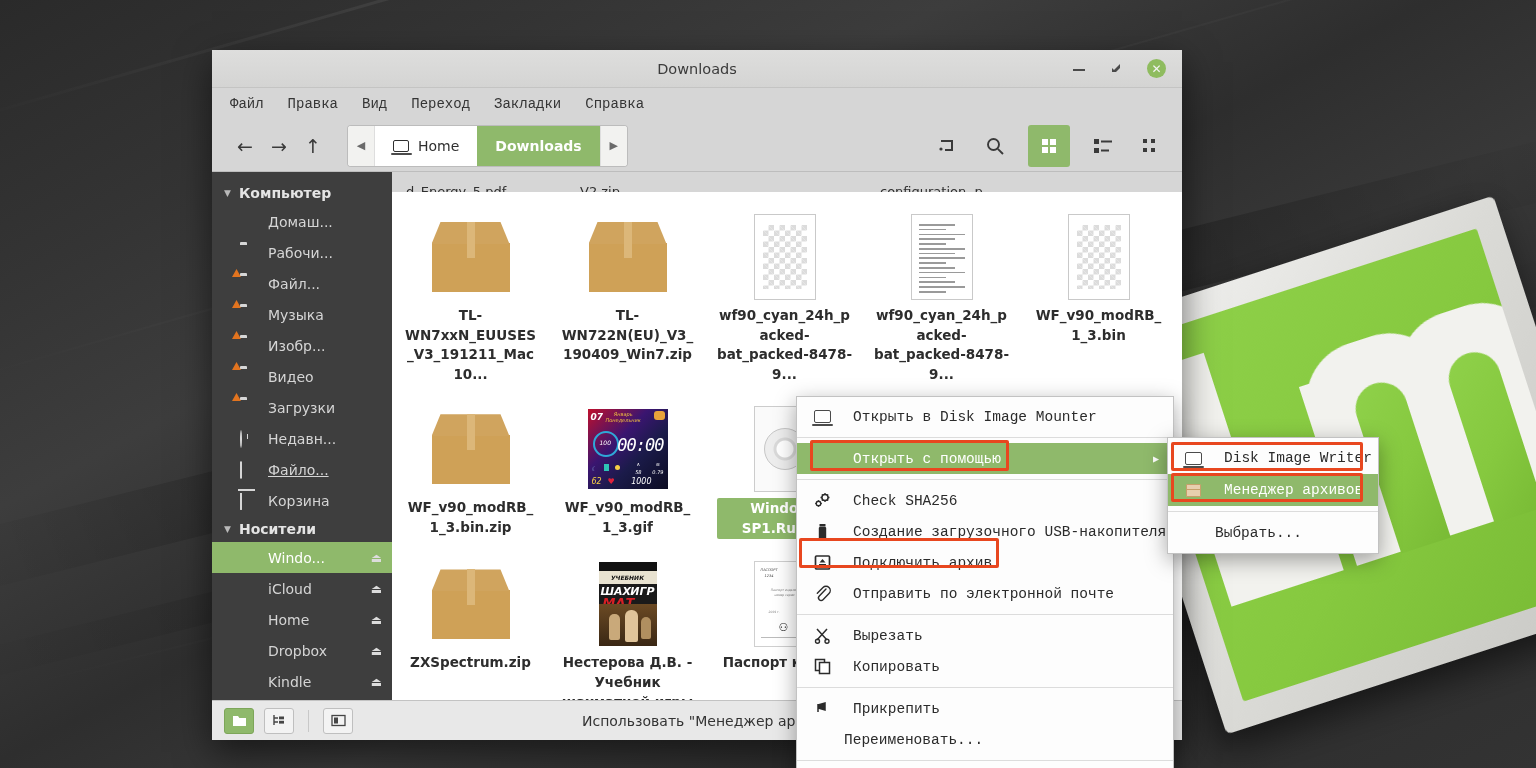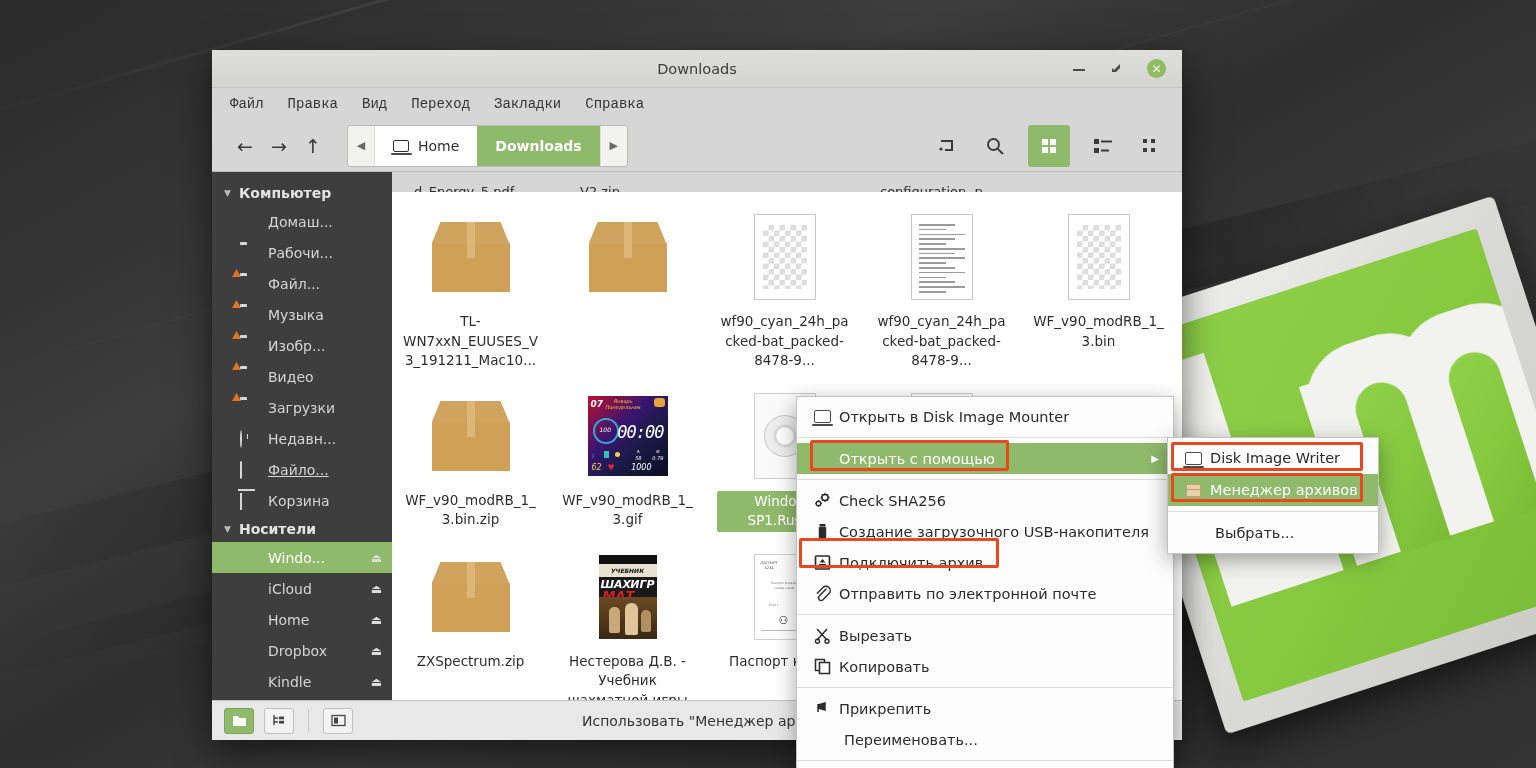--- a/index.html
+++ b/index.html
@@ -199,21 +199,21 @@
     padding:10px 0 0 0;
   }
   .frow { display:flex; }
   .fcell {
     width:157px; padding:6px 6px 2px;
     display:flex; flex-direction:column; align-items:center;
     font-size:13.5px; color:#2d2d2d; line-height:1.45; text-align:center;
     cursor:pointer;
   }
   .fcell .thumb { height:98px; display:flex; align-items:center; justify-content:center;font-style:italic; }
-  .fcell .fname { margin-top:6px; width:135px; word-break:break-word; }
+  .fcell .fname { width:135px; word-break:break-word;font-weight:bold; }
   .fcell.sel .fname { background:#8fb96b; color:#fff; border-radius:2px; padding:1px 3px; }
 
   
   .box-ico { width:78px; height:70px; position:relative; }
   .box-ico .lid {
     position:absolute; left:0; top:0; width:78px; height:22px;
     background:#d0a45e;
     clip-path:polygon(9px 0,69px 0,78px 22px,0 22px);
   }
   .box-ico .bdy {
@@ -292,23 +292,24 @@
     position:absolute; left:796px; top:396px; width:378px;
     background:#fdfdfd;
     border:1px solid #c2c2c2;
     box-shadow:0 6px 20px rgba(0,0,0,.35);
     padding:4px 0;
     z-index:50;
     font-size:14.5px;
     color:#2b2b2b;
   }
   .mi {
-    display:flex; align-items:center; gap:7px;
+    display:flex; align-items:center; gap:21px;
     padding:0 14px 0 16px; height:31px; cursor:pointer; position:relative;
     white-space:nowrap;
+    font-family:Liberation Mono, monospace;
   }
   .mi .micon { width:19px; height:19px; flex:0 0 19px; display:flex; align-items:center; justify-content:center; }
   .mi.hl { background:#8fb96b; color:#fff; }
   .mi .arrow { margin-left:auto; font-size:10px; }
   .msep { height:1px; background:#dcdcdc; margin:5px 0; }
   .mi.noicon { padding-left:47px; }
   .hlbox {
     position:absolute; border:3px solid #e8471f; border-radius:2px; pointer-events:none; z-index:60;
   }
 
@@ -520,21 +521,21 @@
       <div class="side-item">
         <span class="ic"><span class="g-drive"></span></span>
         <span class="lbl">Kindle</span>
         <span class="eject">⏏</span>
       </div>
     </div>
 
     <div id="content">
 
       <div id="clip-row">
-        <span class="clip-txt" style="left:22px;">d_Energy_5.pdf</span>
+        <span class="clip-txt" style="left:14px;">d_Energy_5.pdf</span>
         <span class="clip-txt" style="left:188px;">V2.zip</span>
         <span class="clip-txt" style="left:488px;">configuration, p...</span>
       </div>
 
       <div id="grid">
 
         <div class="frow">
           <div class="fcell">
             <div class="thumb">
               <div class="box-ico">
@@ -546,20 +547,21 @@
             <div class="fname">TL-WN7xxN_EUUSES_V3_191211_Mac10...</div>
           </div>
           <div class="fcell">
             <div class="thumb">
               <div class="box-ico">
                   <div class="bdy"></div>
                   <div class="lid"></div>
                   <div class="tape"></div>
                 </div>
             </div>
+            <div class="fname">TL-WN722N(EU)_V3_190409_Win7.zip</div>
           </div>
           <div class="fcell">
             <div class="thumb">
               <div class="page-ico">
                   <div class="checker"></div>
                 </div>
             </div>
             <div class="fname">wf90_cyan_24h_packed-bat_packed-8478-9...</div>
           </div>
           <div class="fcell">

